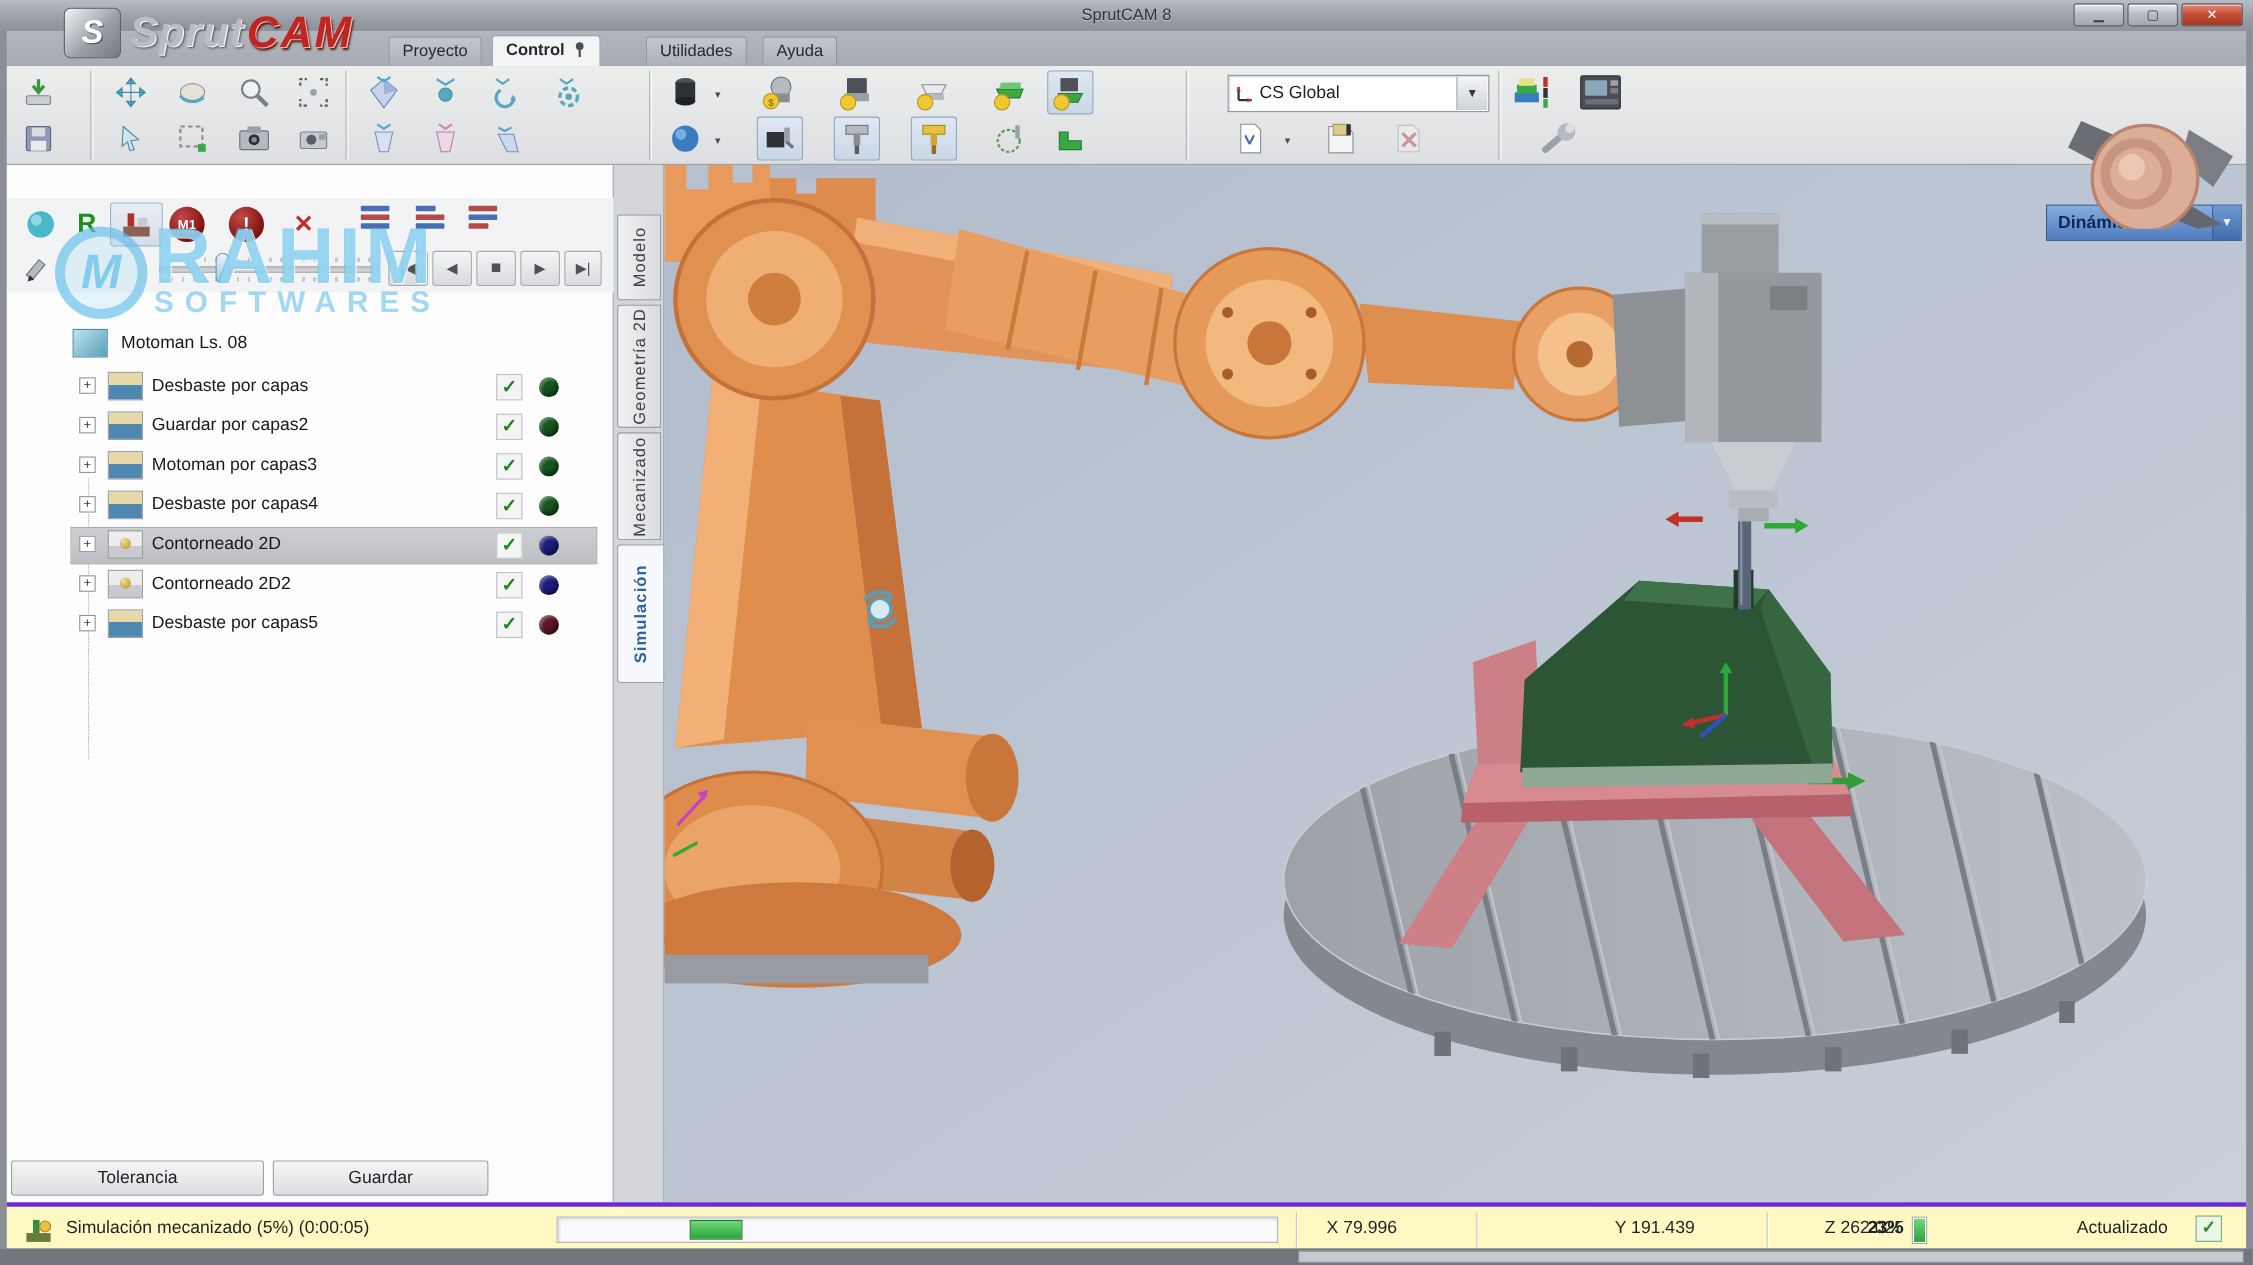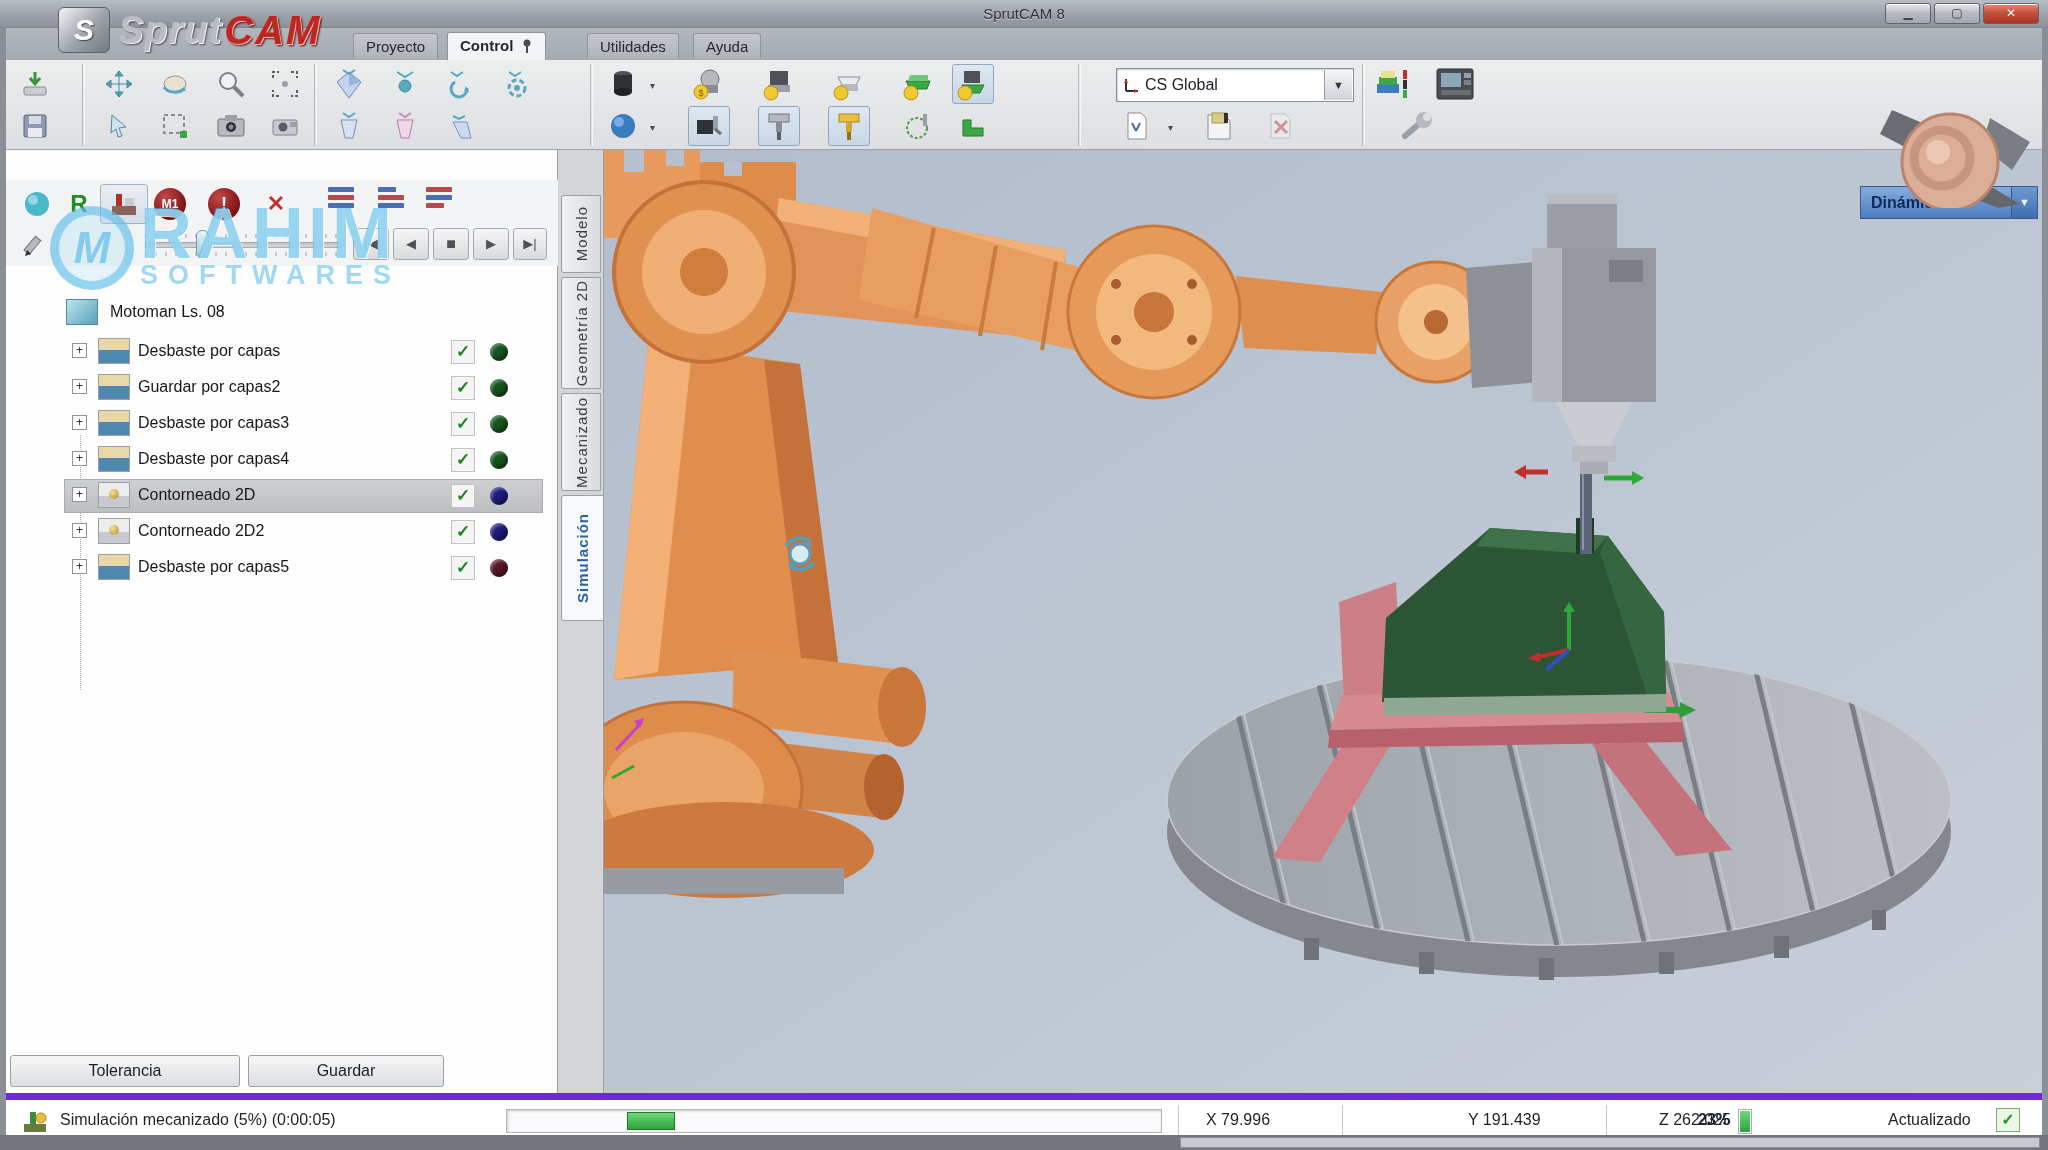--- a/index.html
+++ b/index.html
@@ -129,22 +129,22 @@
   #viewscene { position:absolute; left:0; top:0; width:1438px; height:943px; }
   #viewmode { right:4px; top:36px; width:178px; height:33px;
     background:linear-gradient(#85aede,#4e7cbe); border:1px solid #38598e; display:flex; }
   #viewmode .txt { flex:1; font-size:16px; font-weight:bold; color:#12265a; line-height:31px;
     padding-left:10px; }
   #viewmode .btn { width:26px; border-left:1px solid #38598e;
     background:linear-gradient(#6f9bd2,#3f6cae); color:#eaf0fa; font-size:11px;
     text-align:center; line-height:31px; }
 
   
-  #statusbar { left:6px; top:1093px; width:2036px; height:42px; background:#ffffff;
-    border-top:7px solid #6d28d9; }
+  #statusbar { left:6px; top:1093px; width:2036px; height:42px; background:#fef9c3;
+    border-top:4px solid #6d28d9; }
   #status-msg { left:54px; top:11px; font-size:16px; color:#1e2126; }
   #progress { left:500px; top:9px; width:656px; height:24px; background:#fafafa;
     border:1px solid #b2b6bc; box-shadow:inset 1px 1px 3px #ccc; }
   #progress-fill { left:120px; top:2px; width:48px; height:18px;
     background:linear-gradient(#6fd97a,#2da23c); border:1px solid #1f7c2c; }
   .scell { top:11px; font-size:16px; color:#1e2126; }
   .sgroove { top:5px; height:32px; width:2px; border-left:1px solid #c2c6cb;
     border-right:1px solid #fff; }
   #pct-bar { left:1732px; top:9px; width:14px; height:25px; background:#fff;
     border:1px solid #a8acb2; }
@@ -547,21 +547,21 @@
         <div class="trow abs" style="top:101px;">
           <span class="expander">+</span>
           <span class="opico desbaste"></span>
           <span class="tlabel">Guardar por capas2</span>
           <span class="tcheck">✓</span>
           <span class="tdot" style="background: rgb(22, 86, 29);"></span>
         </div>
         <div class="trow abs" style="top:137px;">
           <span class="expander">+</span>
           <span class="opico desbaste"></span>
-          <span class="tlabel">Desbaste por capas3</span>
+          <span class="tlabel">Motoman por capas3</span>
           <span class="tcheck">✓</span>
           <span class="tdot" style="background: rgb(22, 86, 29);"></span>
         </div>
         <div class="trow abs" style="top:173px;">
           <span class="expander">+</span>
           <span class="opico desbaste"></span>
           <span class="tlabel">Desbaste por capas4</span>
           <span class="tcheck">✓</span>
           <span class="tdot" style="background: rgb(22, 86, 29);"></span>
         </div>

